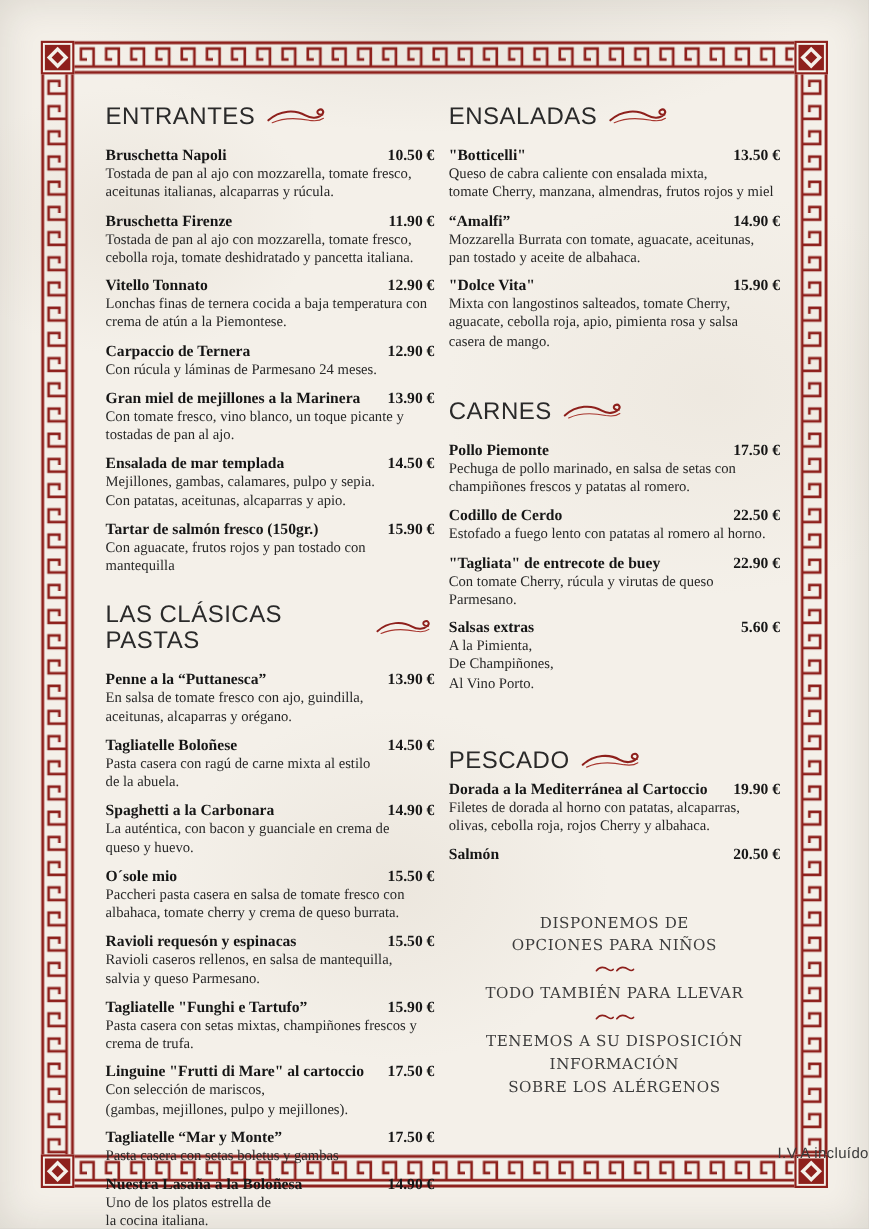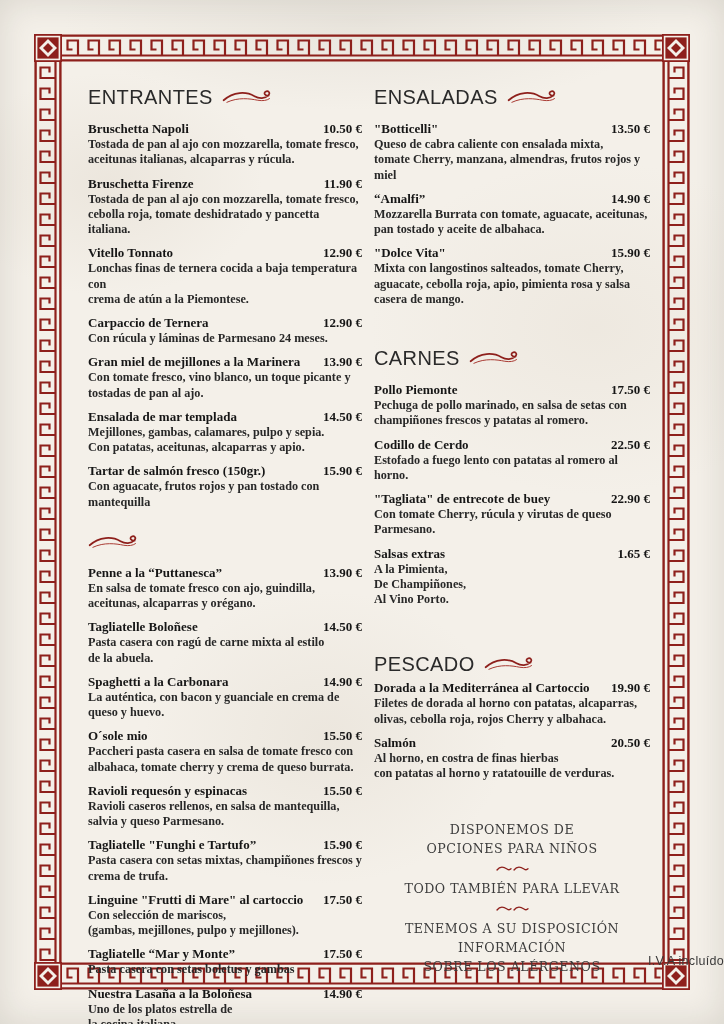--- a/index.html
+++ b/index.html
@@ -26,21 +26,21 @@
   .section-title{
     font-family:"Liberation Sans", sans-serif;font-size:20px;font-weight:400;
     color:#2a2a2a;letter-spacing:.4px;display:flex;align-items:center;gap:9px;
     margin:0 0 13px 0;line-height:1.1;
   }
   .sec-pescado .section-title{margin-bottom:5px;}
   .menu-item{margin-bottom:8px;}
   .item-row{display:flex;justify-content:space-between;align-items:baseline;gap:6px;}
   .dish{font-weight:700;font-size:13px;color:#161616;white-space:nowrap;}
   .price{font-weight:700;font-size:13px;color:#161616;white-space:nowrap;}
-  .desc{font-size:12.2px;line-height:1.25;color:#282828;white-space:pre-line;font-weight:bold;}
+  .desc{font-size:12.2px;line-height:1.25;color:#282828;white-space:pre-line;}
   .notices{margin-top:40px;text-align:center;color:#3c3c3c;}
   .notice-lines{font-family:"DejaVu Serif", serif;font-size:12.6px;line-height:1.5;letter-spacing:.5px;white-space:pre-line;}
   .notice-divider{display:block;margin:5px auto 7px;}
   .iva{position:absolute;left:0;right:0;bottom:56px;text-align:right;
     font-family:"Liberation Sans", sans-serif;font-size:12.5px;color:#3a3a3a;letter-spacing:.3px;}
 </style>
 </head>
 <body>
 
 <div class="page">
@@ -149,20 +149,21 @@
       <span class="dish">Tartar de salmón fresco (150gr.)</span>
       <span class="price">15.90 €</span>
     </div>
     <div class="desc">Con aguacate, frutos rojos y pan tostado con mantequilla</div>
   </div>
 </div>
   </section>
 
   <section class="menu-section sec-pastas">
     <h2 class="section-title">
+      <span>LAS CLÁSICAS PASTAS</span>
       <svg width="52" height="20" viewBox="0 0 64 22" aria-hidden="true">
         <path d="M2 15 C14 4,30 4,40 10 C46 13.5,53 13,57 9 C60 6,57 2.5,53.5 4.5 C51 6,52.5 10,57.5 9.2" fill="none" stroke="#8e201c" stroke-width="2.1" stroke-linecap="round"></path>
         <path d="M6 17.5 C20 11,34 13,44 15 C50 16,55 15.5,58.5 13" fill="none" stroke="#a8372f" stroke-width="1.2" stroke-linecap="round"></path>
       </svg>
     </h2>
     <div class="items">
   <div class="menu-item">
     <div class="item-row">
       <span class="dish">Penne a la “Puttanesca”</span>
       <span class="price">13.90 €</span>
@@ -316,21 +317,21 @@
       <span class="dish">"Tagliata" de entrecote de buey</span>
       <span class="price">22.90 €</span>
     </div>
     <div class="desc">Con tomate Cherry, rúcula y virutas de queso
 Parmesano.</div>
   </div>
 
   <div class="menu-item">
     <div class="item-row">
       <span class="dish">Salsas extras</span>
-      <span class="price">1.65 €</span>
+      <span class="price">5.60 €</span>
     </div>
     <div class="desc">A la Pimienta,
 De Champiñones,
 Al Vino Porto.</div>
   </div>
 </div>
   </section>
 
   <section class="menu-section sec-pescado">
     <h2 class="section-title">
@@ -348,22 +349,20 @@
     </div>
     <div class="desc">Filetes de dorada al horno con patatas, alcaparras,
 olivas, cebolla roja, rojos Cherry y albahaca.</div>
   </div>
 
   <div class="menu-item">
     <div class="item-row">
       <span class="dish">Salmón</span>
       <span class="price">20.50 €</span>
     </div>
-    <div class="desc">Al horno, en costra de finas hierbas
-con patatas al horno y ratatouille de verduras.</div>
   </div>
 </div>
   </section>
 </div>
       <div class="notices" id="notices">
   <div class="notice-group">
     <div class="notice-lines">DISPONEMOS DE
 OPCIONES PARA NIÑOS</div>
   </div>
 

